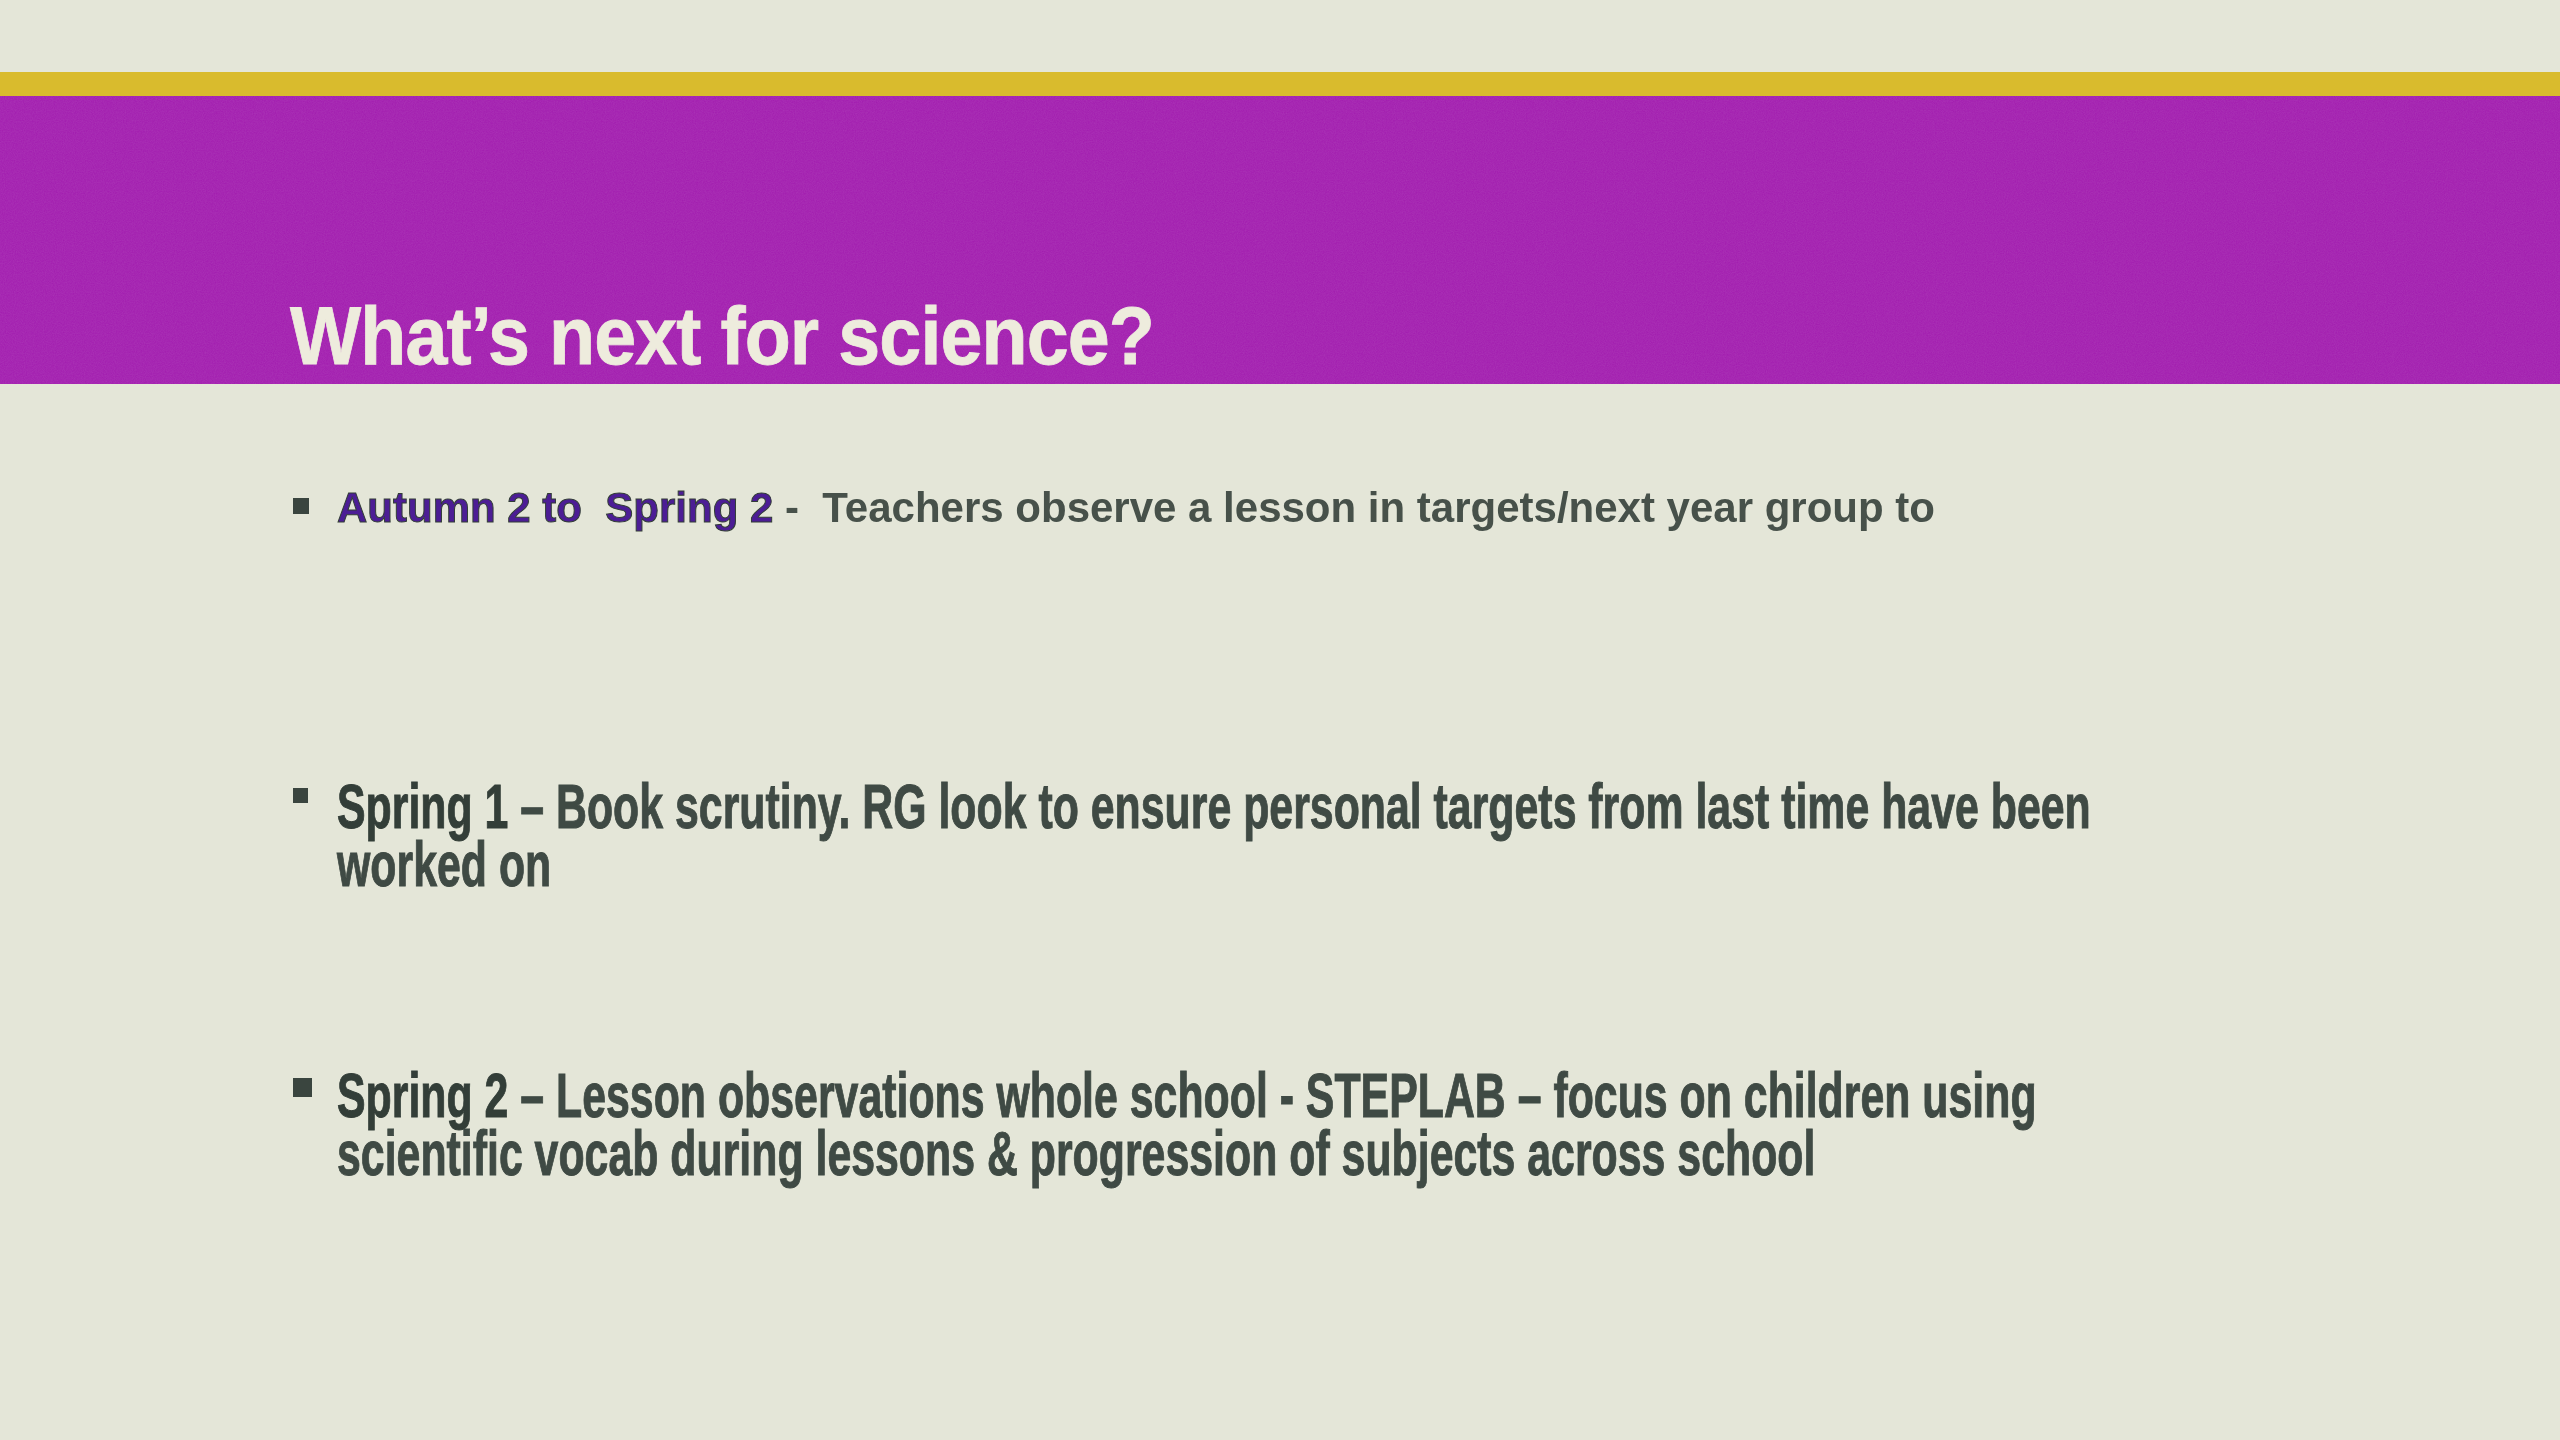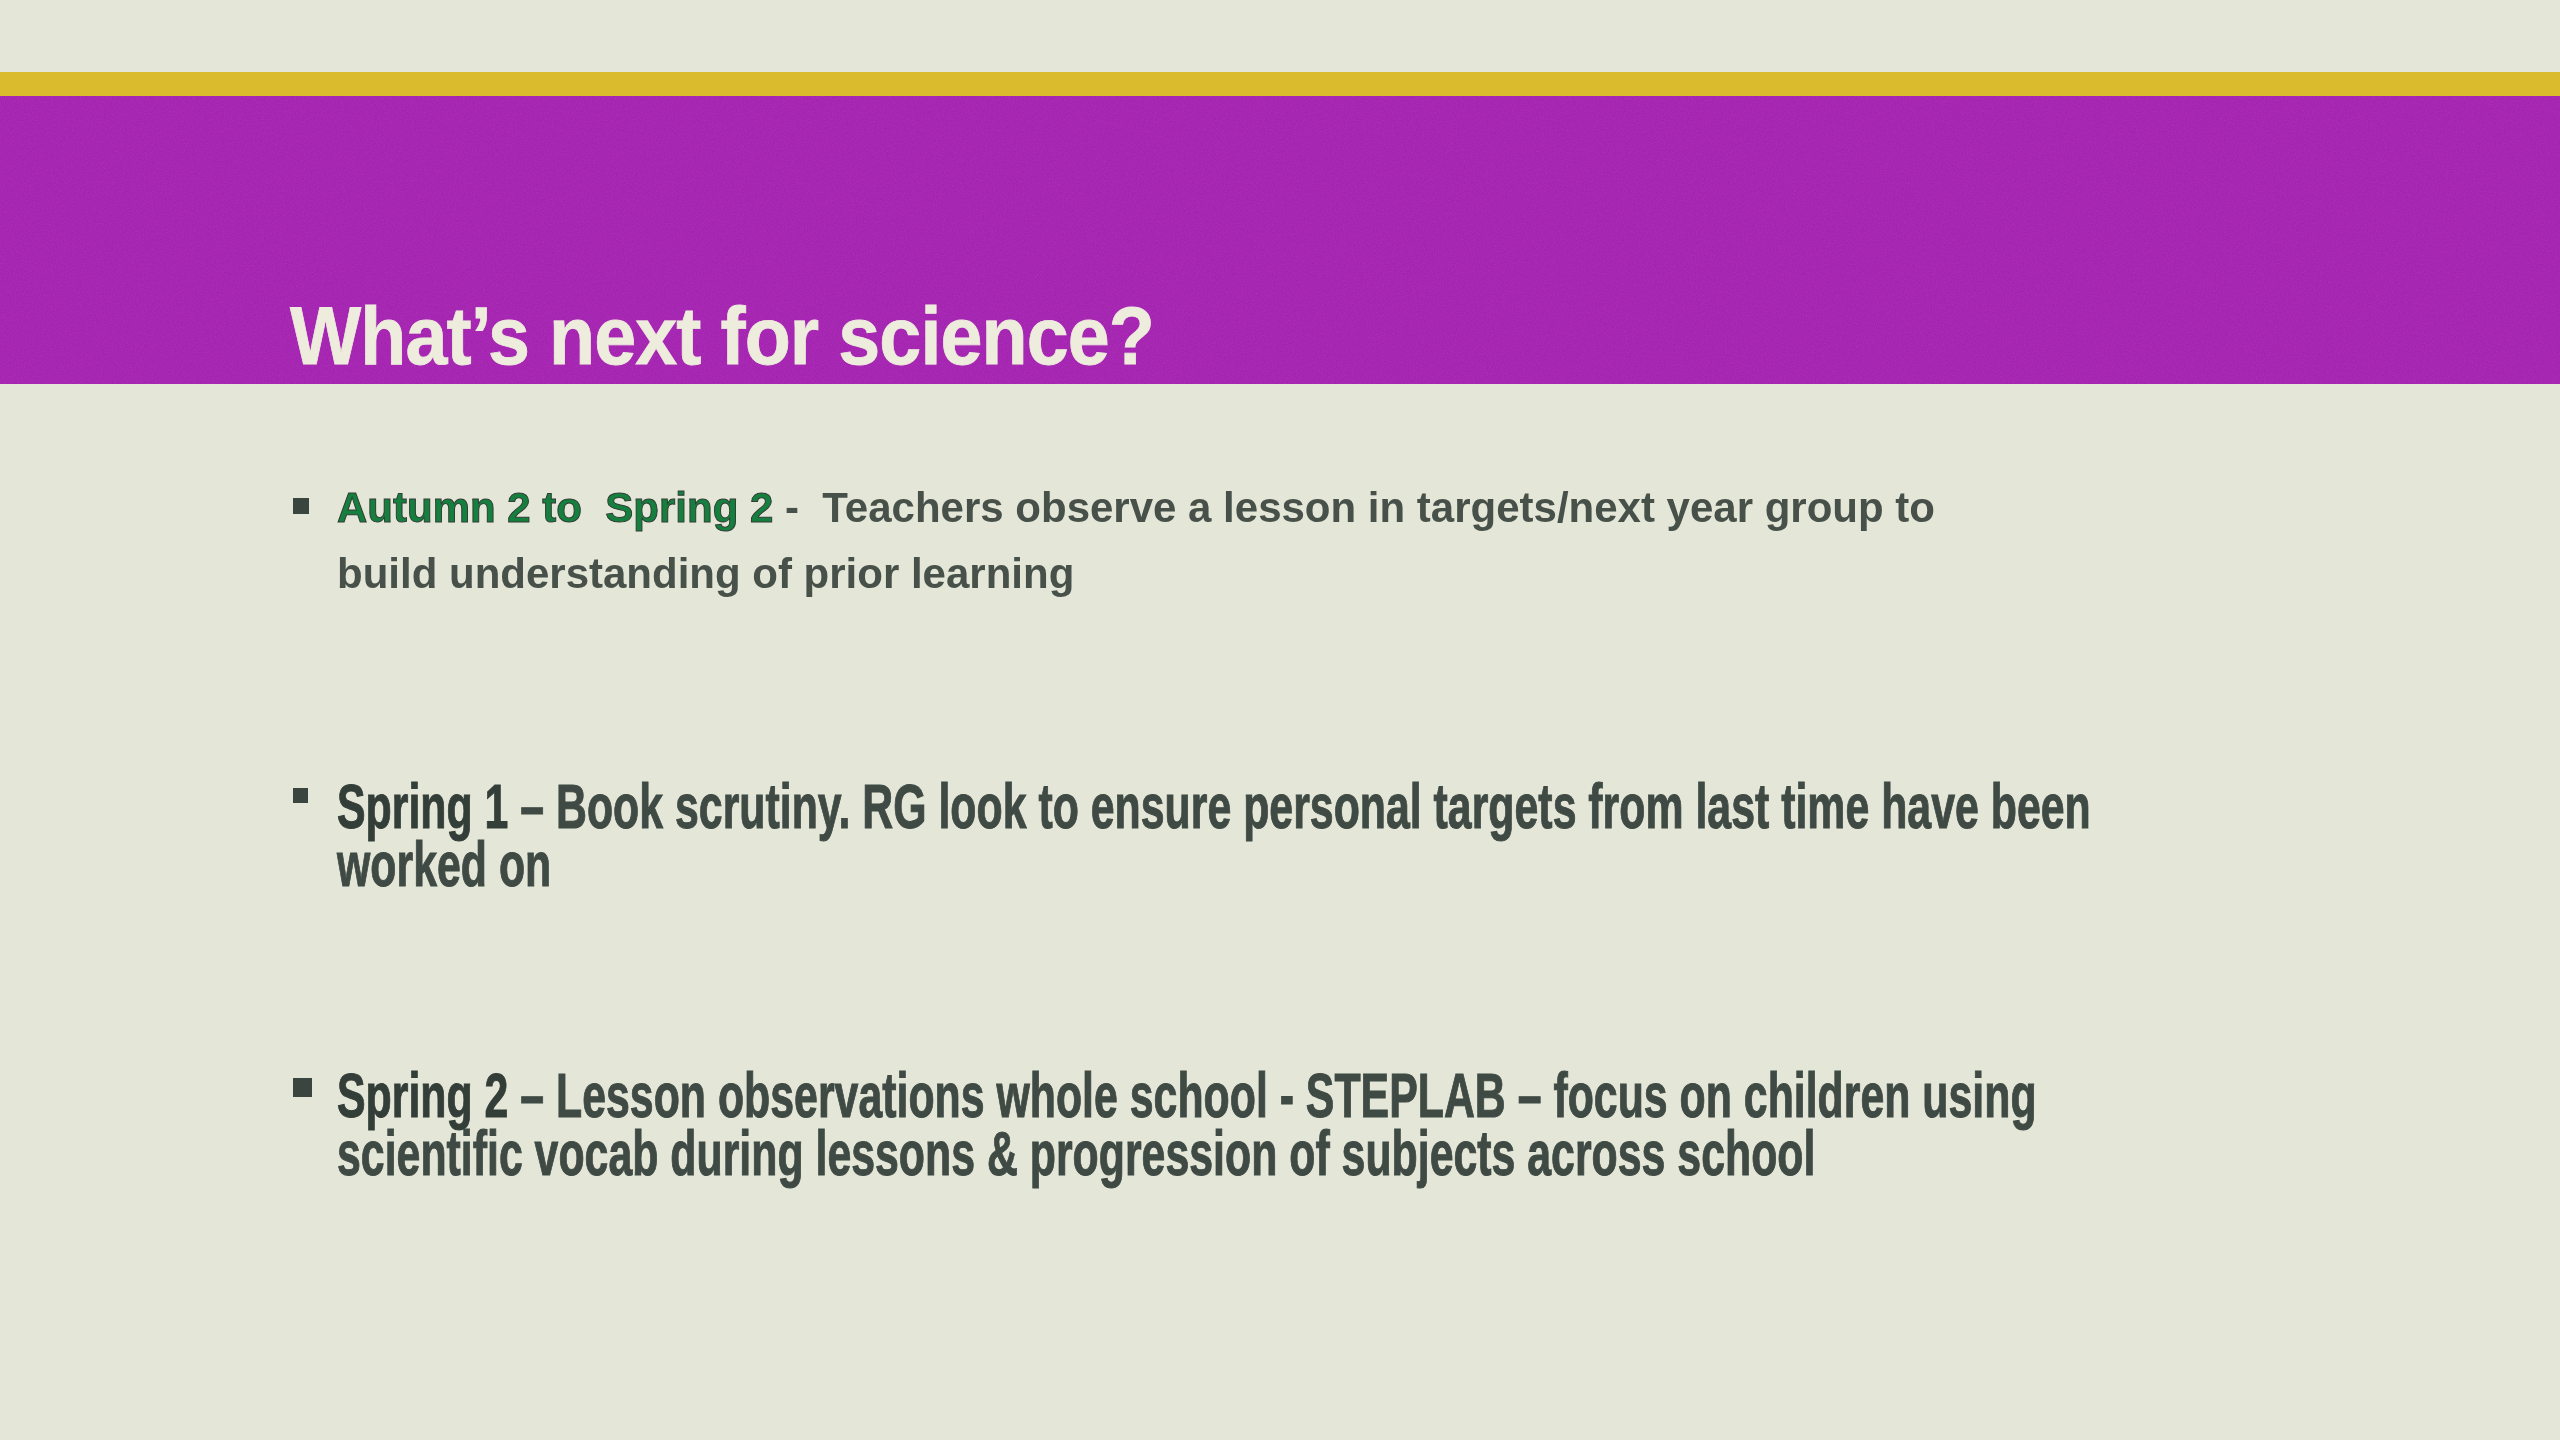--- a/index.html
+++ b/index.html
@@ -75,21 +75,21 @@
     white-space: pre;
     transform-origin: left center;
   }
   .b1 {
     top: 475px;
     font-size: 42px;
     line-height: 66px;
     font-weight: 700;
   }
   .b1 .lead {
-    color: #15803d;
+    color: #4c1d95;
     -webkit-text-stroke: 1px #323d37;
   }
   .b1 .body { color: #47514a; }
 
   .b23 {
     font-size: 63px;
     line-height: 58px;
     font-weight: 700;
   }
   .b2 { top: 777px; }
@@ -115,21 +115,20 @@
         <feColorMatrix type="matrix" values="0 0 0 0 0.85  0 0 0 0 0.87  0 0 0 0 0.84  0 0 0 0.5 0"></feColorMatrix>
       </filter>
       <rect width="100%" height="100%" filter="url(#chalk)"></rect>
     </svg>
     <div class="slide-title">What’s next for science?</div>
   </div>
 
   <div class="bullet-marker marker-1"></div>
   <div class="bullet-text b1">
     <div class="line"><span class="lead">Autumn 2 to  Spring 2</span><span class="body"> -  </span><span class="body">Teachers observe a lesson in targets/next year group to</span></div>
-    <div class="line"><span class="body">build understanding of prior learning</span></div>
   </div>
 
   <div class="bullet-marker marker-2"></div>
   <div class="bullet-text b23 b2">
     <div class="line"><span class="lead">Spring 1</span><span> – </span><span>Book scrutiny. RG look to ensure personal targets from last time have been</span></div>
     <div class="line"><span>worked on</span></div>
   </div>
 
   <div class="bullet-marker marker-3"></div>
   <div class="bullet-text b23 b3">

